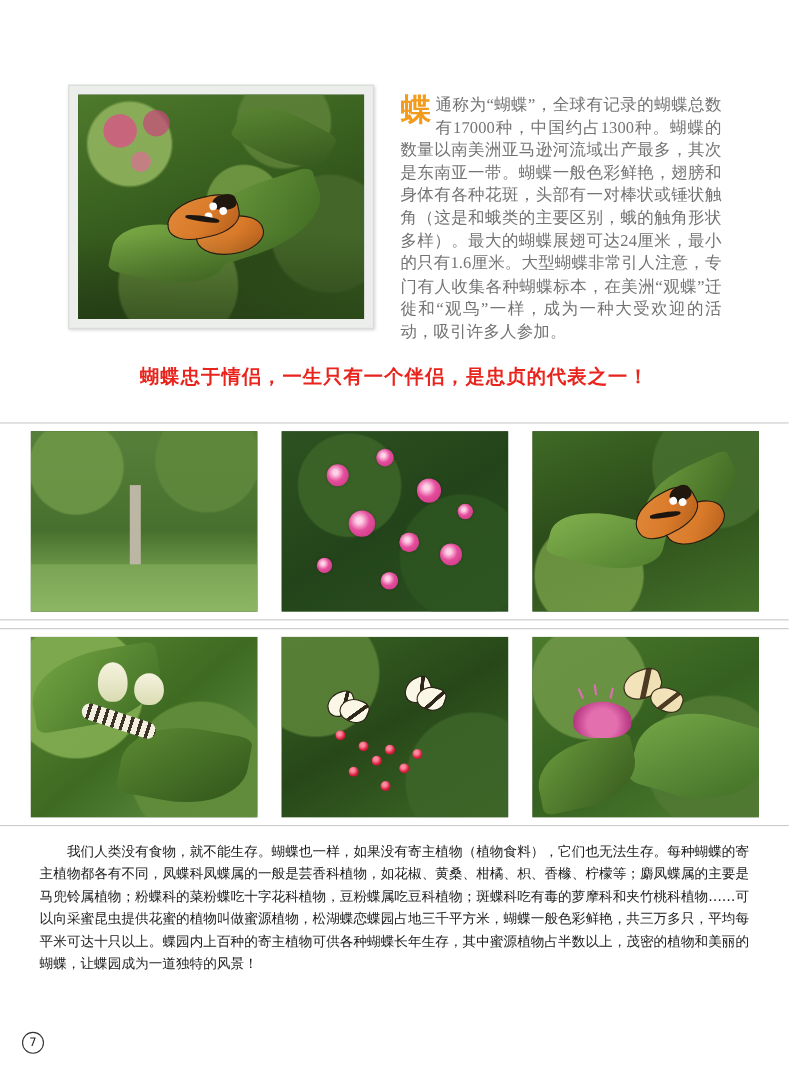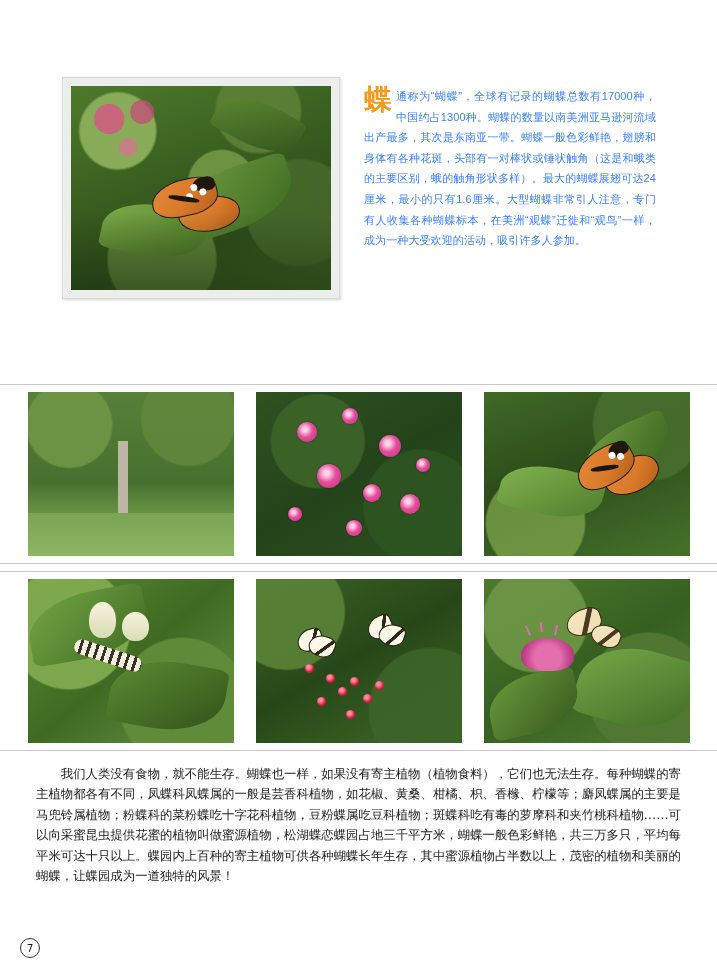--- a/index.html
+++ b/index.html
@@ -132,25 +132,25 @@
   .drop-char {
     float: left;
     color: #f39b1d;
     font-size: 28px;
     font-weight: bold;
     line-height: 28px;
     margin-right: 4px;
     font-family: "DejaVu Sans", sans-serif;
   }
   .top-paragraph {
-    font-size: 11px;
+    font-size: 15px;
     line-height: 20.6px;
-    color: #3b82f6;
+    color: #737373;
     text-align: justify;
-    font-family: Liberation Sans, sans-serif;
+    font-family: Liberation Serif, serif;
     letter-spacing: 0.1px;
   }
 
   
   .headline {
     position: absolute;
     left: 0;
     top: 330px;
     width: 717px;
     text-align: center;
@@ -361,20 +361,21 @@
         <div class="photo-dark-bottom"></div>
       </div>
     </div>
 
     <div class="top-text">
       <span class="drop-char">蝶</span>
       <div class="top-paragraph">通称为“蝴蝶”，全球有记录的蝴蝶总数有17000种，中国约占1300种。蝴蝶的数量以南美洲亚马逊河流域出产最多，其次是东南亚一带。蝴蝶一般色彩鲜艳，翅膀和身体有各种花斑，头部有一对棒状或锤状触角（这是和蛾类的主要区别，蛾的触角形状多样）。最大的蝴蝶展翅可达24厘米，最小的只有1.6厘米。大型蝴蝶非常引人注意，专门有人收集各种蝴蝶标本，在美洲“观蝶”迁徙和“观鸟”一样，成为一种大受欢迎的活动，吸引许多人参加。</div>
     </div>
   </div>
 
+  <div class="headline">蝴蝶忠于情侣，一生只有一个伴侣，是忠贞的代表之一！</div>
 
   <div class="rule rule-1"></div>
   <div class="rule rule-2"></div>
   <div class="rule rule-3"></div>
   <div class="rule rule-4"></div>
 
   <div class="photo-row row-1">
 
     <div class="grid-photo">
       <div class="p-tree"></div>

